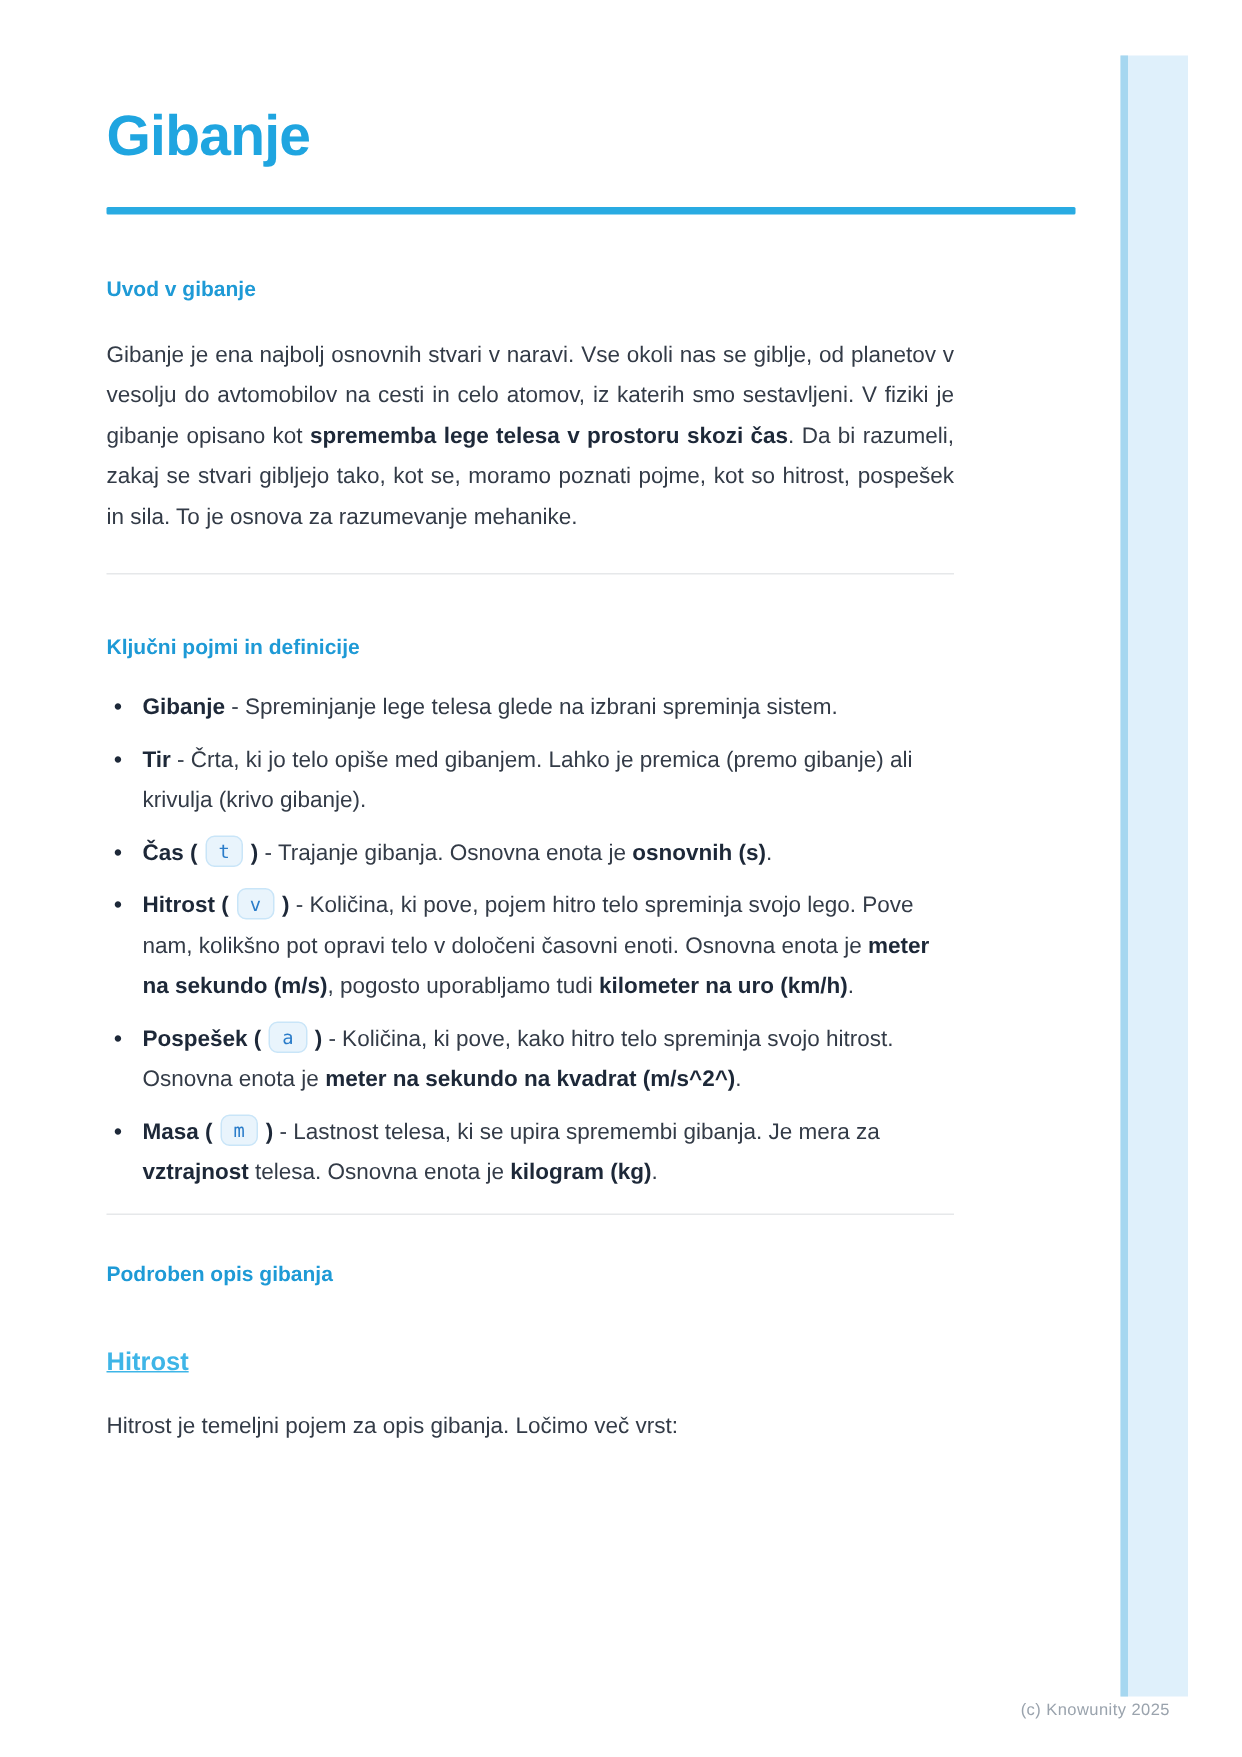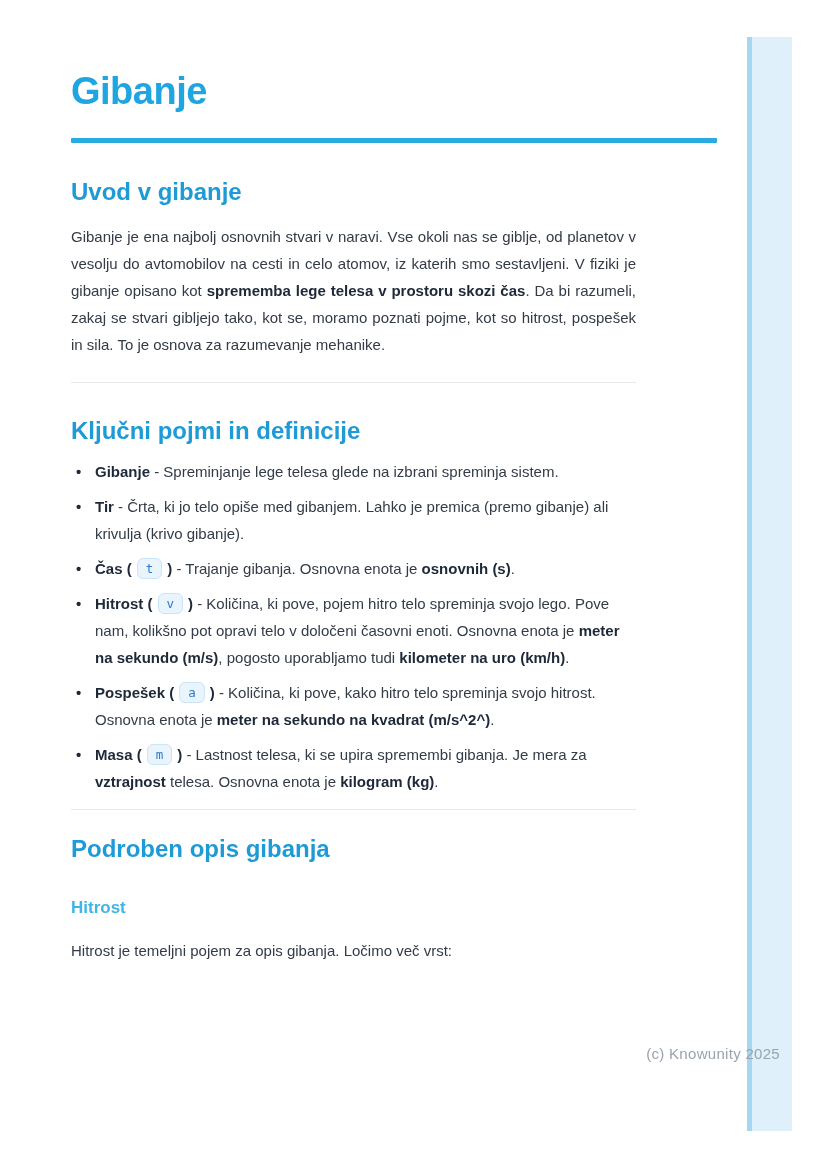--- a/index.html
+++ b/index.html
@@ -51,34 +51,35 @@
     color:var(--accent-h1);
   }
   .title-rule{
     width:646px;
     height:5px;
     margin-top:26px;
     background:var(--accent-rule);
     border-radius:1px;
   }
   h2.section-heading{
-    font-size:24px;
+    font-size:14px;
     line-height:24px;
     font-weight:bold;
     color:var(--accent-h2);
   }
   #heading-intro{margin-top:37px;}
   #heading-concepts{margin-top:36px;}
   #heading-detail{margin-top:27px;}
   h3.sub-heading{
     margin-top:36px;
     font-size:17px;
     line-height:21px;
     font-weight:bold;
     color:var(--accent-h3);
+    text-decoration:underline;
   }
   .para{
     width:565px;
     font-size:15px;
     line-height:27px;
     margin-top:19px;
   }
   .para.justified{text-align:justify;}
   .divider{
     width:565px;
@@ -117,23 +118,23 @@
     background:var(--badge-bg);
     border:1px solid var(--badge-border);
     border-radius:6px;
     padding:1px 8px;
     margin:0 5px;
     position:relative;
     top:-1px;
   }
   .page-footer{
     position:absolute;
-    top:1045px;
+    top:1134px;
     right:48px;
-    font-size:15px;
+    font-size:11px;
     letter-spacing:0.3px;
     color:var(--footer-text);
     z-index:2;
   }
 </style>
 </head>
 <body>
 
 <div class="side-bar"></div>
 

